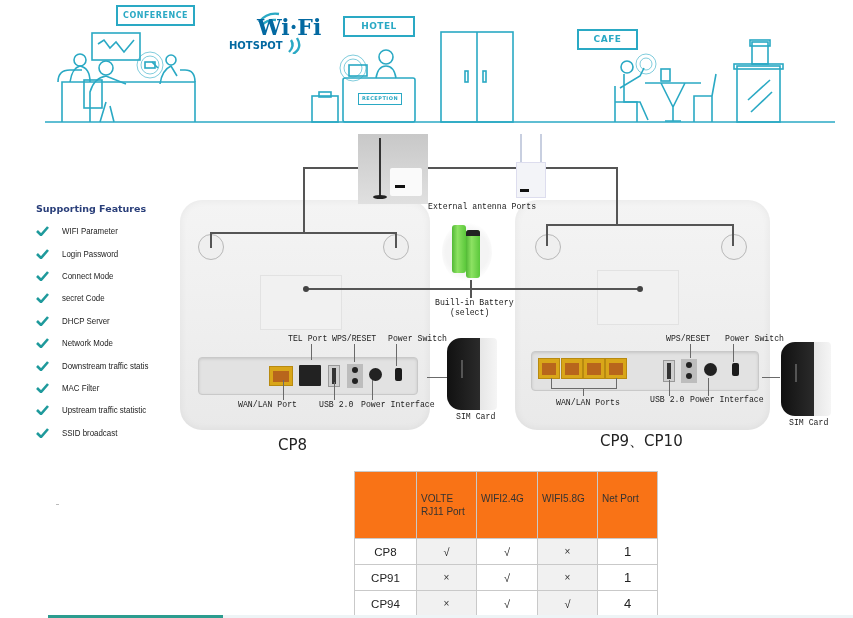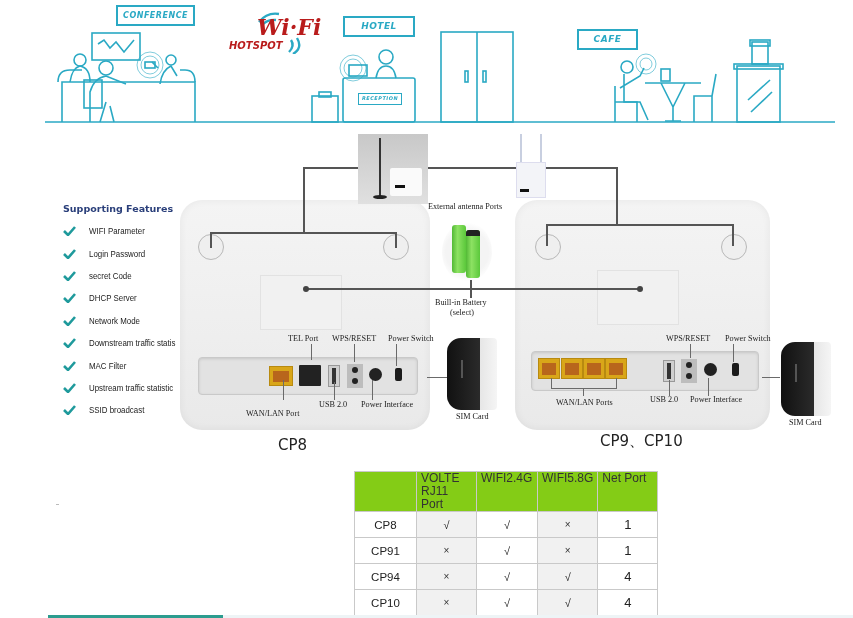--- a/index.html
+++ b/index.html
@@ -1,35 +1,35 @@
 <!DOCTYPE html>
 <html><head>
 <meta charset="utf-8">
 <style>
   * { box-sizing: border-box; margin: 0; padding: 0; }
   html, body { width: 853px; height: 618px; background: #ffffff; overflow: hidden; }
   body { position: relative; font-family: "Liberation Sans", sans-serif; color: #333; }
 
   
-  .scene { position: absolute; left: 0; top: 0; width: 848px; height: 125px; font-style: italic; }
+  .scene { position: absolute; left: 0; top: 0; width: 848px; height: 125px; }
   .scene svg { position: absolute; left: 0; top: 0; }
   .sign { position: absolute; border: 2px solid #2aa9c4; background: #fff; color: #2aa9c4;
           font-family: "DejaVu Sans", sans-serif; font-weight: bold; text-align: center; letter-spacing: .5px; }
   .sign.conf { left: 116px; top: 5px; width: 79px; height: 21px; font-size: 8px; line-height: 17px; }
   .sign.hotel { left: 343px; top: 16px; width: 72px; height: 21px; font-size: 9px; line-height: 17px; }
   .sign.cafe { left: 577px; top: 29px; width: 61px; height: 21px; font-size: 9px; line-height: 17px; }
   .sign.recept { left: 358px; top: 93px; width: 44px; height: 12px; font-size: 5px; line-height: 9px; border-width: 1px; }
-  .wifi-logo { position: absolute; left: 229px; top: 10px; width: 80px; height: 44px; color: #b91c1c; }
+  .wifi-logo { position: absolute; left: 229px; top: 10px; width: 80px; height: 44px; color: #0369a1; }
   .wifi-logo .wf { position: absolute; left: 28px; top: 6px; font-family: "DejaVu Serif", serif; font-weight: bold;
                    font-size: 22px; line-height: 22px; }
   .wifi-logo .hs { position: absolute; left: 0; top: 30px; font-family: "DejaVu Sans", sans-serif; font-weight: bold;
                    font-size: 10px; line-height: 12px; }
 
   
-  .features { position: absolute; left: 63px; top: 203px; width: 130px; }
+  .features { position: absolute; left: 36px; top: 203px; width: 130px; }
   .features h3 { font-family: "DejaVu Sans", sans-serif; font-size: 9.5px; font-weight: bold; color: #2a3f7a;
                  margin-bottom: 6px; white-space: nowrap; }
   .feat { position: relative; height: 22.4px; display: flex; align-items: center; white-space: nowrap; overflow: hidden; }
   .feat .chk { width: 13px; height: 10px; margin-right: 13px; flex-shrink: 0; }
   .feat span.lbl { font-family: "Liberation Sans", sans-serif; font-size: 8.6px; color: #222; transform: scaleX(.92);
                    transform-origin: left center; display: inline-block; width: 120px; overflow: hidden; }
 
   
   .product { position: absolute; left: 170px; top: 130px; width: 683px; height: 340px; }
   .router { position: absolute; background: linear-gradient(180deg,#f4f4f4 0%,#eeeeee 60%,#e9e9e9 100%);
@@ -47,21 +47,21 @@
   .usb { position: absolute; background: #cfcfcf; border: 1px solid #999; }
   .usb::after { content: ""; position: absolute; left: 3px; right: 3px; top: 2px; bottom: 2px; background: #333; }
   .btnbox { position: absolute; background: #bdbdbd; }
   .dot { position: absolute; background: #222; border-radius: 50%; }
   .sw { position: absolute; background: #1b1b1b; border-radius: 2px; }
   .sim { position: absolute; border-radius: 14px 4px 4px 14px; background: linear-gradient(90deg,#111 0%,#2a2a2a 65%,#e6e6e6 66%,#f5f5f5 100%); }
   .sim::after { content: ""; position: absolute; left: 14px; top: 22px; width: 2px; height: 18px; background: #555; }
   .line { position: absolute; background: #555; }
   .line.thin { background: #6a6a6a; }
   .pin { position: absolute; width: 6px; height: 6px; border-radius: 50%; background: #444; }
-  .lbl-s { position: absolute; font-family: Liberation Serif, serif; font-size: 8.2px; color: #222; white-space: nowrap; }
+  .lbl-s { position: absolute; font-family: Liberation Mono, monospace; font-size: 8.2px; color: #222; white-space: nowrap; }
   .model { position: absolute; font-family: "DejaVu Sans", sans-serif; font-size: 15px; color: #222; white-space: nowrap; }
   .thumb1 { position: absolute; left: 188px; top: 4px; width: 70px; height: 70px; background: linear-gradient(180deg,#c8c8c8,#e0e0e0); }
   .thumb1 .ant { position: absolute; left: 21px; top: 4px; width: 2px; height: 60px; background: #333; }
   .thumb1 .base { position: absolute; left: 15px; top: 61px; width: 14px; height: 4px; background: #222; border-radius: 50%; }
   .thumb1 .box { position: absolute; left: 32px; top: 34px; width: 32px; height: 28px; background: #fafafa; border-radius: 2px; }
   .thumb1 .box::after { content: ""; position: absolute; left: 5px; top: 17px; width: 10px; height: 3px; background: #111; }
   .thumb2 { position: absolute; left: 346px; top: 4px; width: 30px; height: 65px; }
   .thumb2 .a { position: absolute; top: 0; width: 2px; height: 32px; background: #c8cfe0; }
   .thumb2 .b { position: absolute; left: 0; top: 28px; width: 30px; height: 36px; background: #f3f4f8; border: 1px solid #dde; }
   .thumb2 .b::after { content: ""; position: absolute; left: 3px; top: 26px; width: 9px; height: 3px; background: #111; }
@@ -69,22 +69,22 @@
              background: radial-gradient(circle,#f4f4f4 55%,#fff 75%); }
   .cell { position: absolute; width: 14px; height: 48px; border-radius: 3px;
           background: linear-gradient(90deg,#53b936,#8de263 40%,#5bc83b); }
   .cell.c1 { left: 10px; top: 3px; }
   .cell.c2 { left: 24px; top: 8px; }
   .cell.c2::before { content: ""; position: absolute; left: 0; top: 0; width: 14px; height: 6px; background: #222; border-radius: 3px 3px 0 0; }
 
   
   .spec-table { position: absolute; left: 354px; top: 471px; border-collapse: collapse; font-family: "Liberation Sans", sans-serif; }
   .spec-table th, .spec-table td { border: 1px solid #c9c9c9; }
-  .spec-table th { background: #84cc16; font-weight: normal; font-size: 12px; text-align: left; vertical-align: top;
-                   padding: 0 4px; height: 34px; color: #333; line-height: 13px; }
+  .spec-table th { background: #f97316; font-weight: normal; font-size: 10px; text-align: left; vertical-align: top;
+                   padding: 20px 4px; height: 34px; color: #333; line-height: 13px; }
   .spec-table td { height: 26px; font-size: 11px; text-align: center; color: #222; background: #fff; }
   .spec-table td.alt { background: #f1f1f1; }
   .spec-table td.mod { font-size: 11.5px; }
   .spec-table td.num { font-size: 13px; }
   .spec-table td.x { font-size: 10px; color: #333; }
 
   .bottom-bar { position: absolute; left: 48px; top: 615px; width: 805px; height: 3px; background: #eef4f6; }
   .bottom-bar .acc { position: absolute; left: 0; top: 0; width: 175px; height: 3px; background: #2c9c8f; }
   .faint-dot { position: absolute; left: 56px; top: 504px; width: 3px; height: 1px; background: #bbb; }
 </style>
@@ -171,20 +171,26 @@
       <div class="feat">
         <svg class="chk" viewBox="0 0 13 10">
           <path d="M1 5 L5 9 L12 1" fill="none" stroke="#1f9a9c" stroke-width="2.6"></path>
         </svg>
         <span class="lbl">Login Password</span>
       </div>
       <div class="feat">
         <svg class="chk" viewBox="0 0 13 10">
           <path d="M1 5 L5 9 L12 1" fill="none" stroke="#1f9a9c" stroke-width="2.6"></path>
         </svg>
+        <span class="lbl">Connect Mode</span>
+      </div>
+      <div class="feat">
+        <svg class="chk" viewBox="0 0 13 10">
+          <path d="M1 5 L5 9 L12 1" fill="none" stroke="#1f9a9c" stroke-width="2.6"></path>
+        </svg>
         <span class="lbl">secret Code</span>
       </div>
       <div class="feat">
         <svg class="chk" viewBox="0 0 13 10">
           <path d="M1 5 L5 9 L12 1" fill="none" stroke="#1f9a9c" stroke-width="2.6"></path>
         </svg>
         <span class="lbl">DHCP Server</span>
       </div>
       <div class="feat">
         <svg class="chk" viewBox="0 0 13 10">
@@ -294,21 +300,21 @@
 
   <span class="lbl-s" style="left:118px;top:204px;">TEL Port</span>
   <span class="lbl-s" style="left:162px;top:204px;">WPS/RESET</span>
   <span class="lbl-s" style="left:218px;top:204px;">Power Switch</span>
   <div class="line thin" style="left:141px;top:214px;width:1px;height:16px;"></div>
   <div class="line thin" style="left:184px;top:214px;width:1px;height:18px;"></div>
   <div class="line thin" style="left:226px;top:214px;width:1px;height:22px;"></div>
   <div class="line thin" style="left:113px;top:250px;width:1px;height:20px;"></div>
   <div class="line thin" style="left:164px;top:252px;width:1px;height:18px;"></div>
   <div class="line thin" style="left:202px;top:250px;width:1px;height:20px;"></div>
-  <span class="lbl-s" style="left:68px;top:279px;margin-left:8px;">WAN/LAN Port</span>
+  <span class="lbl-s" style="left:68px;top:270px;">WAN/LAN Port</span>
   <span class="lbl-s" style="left:149px;top:270px;">USB 2.0</span>
   <span class="lbl-s" style="left:191px;top:270px;">Power Interface</span>
   <div class="line thin" style="left:257px;top:247px;width:20px;height:1px;"></div>
   <div class="sim" style="left:277px;top:208px;width:50px;height:72px;"></div>
   <span class="lbl-s" style="left:286px;top:282px;">SIM Card</span>
   <span class="model" style="left:108px;top:306px;">CP8</span>
 
   <span class="lbl-s" style="left:496px;top:204px;">WPS/RESET</span>
   <span class="lbl-s" style="left:555px;top:204px;">Power Switch</span>
   <div class="line thin" style="left:520px;top:214px;width:1px;height:14px;"></div>

